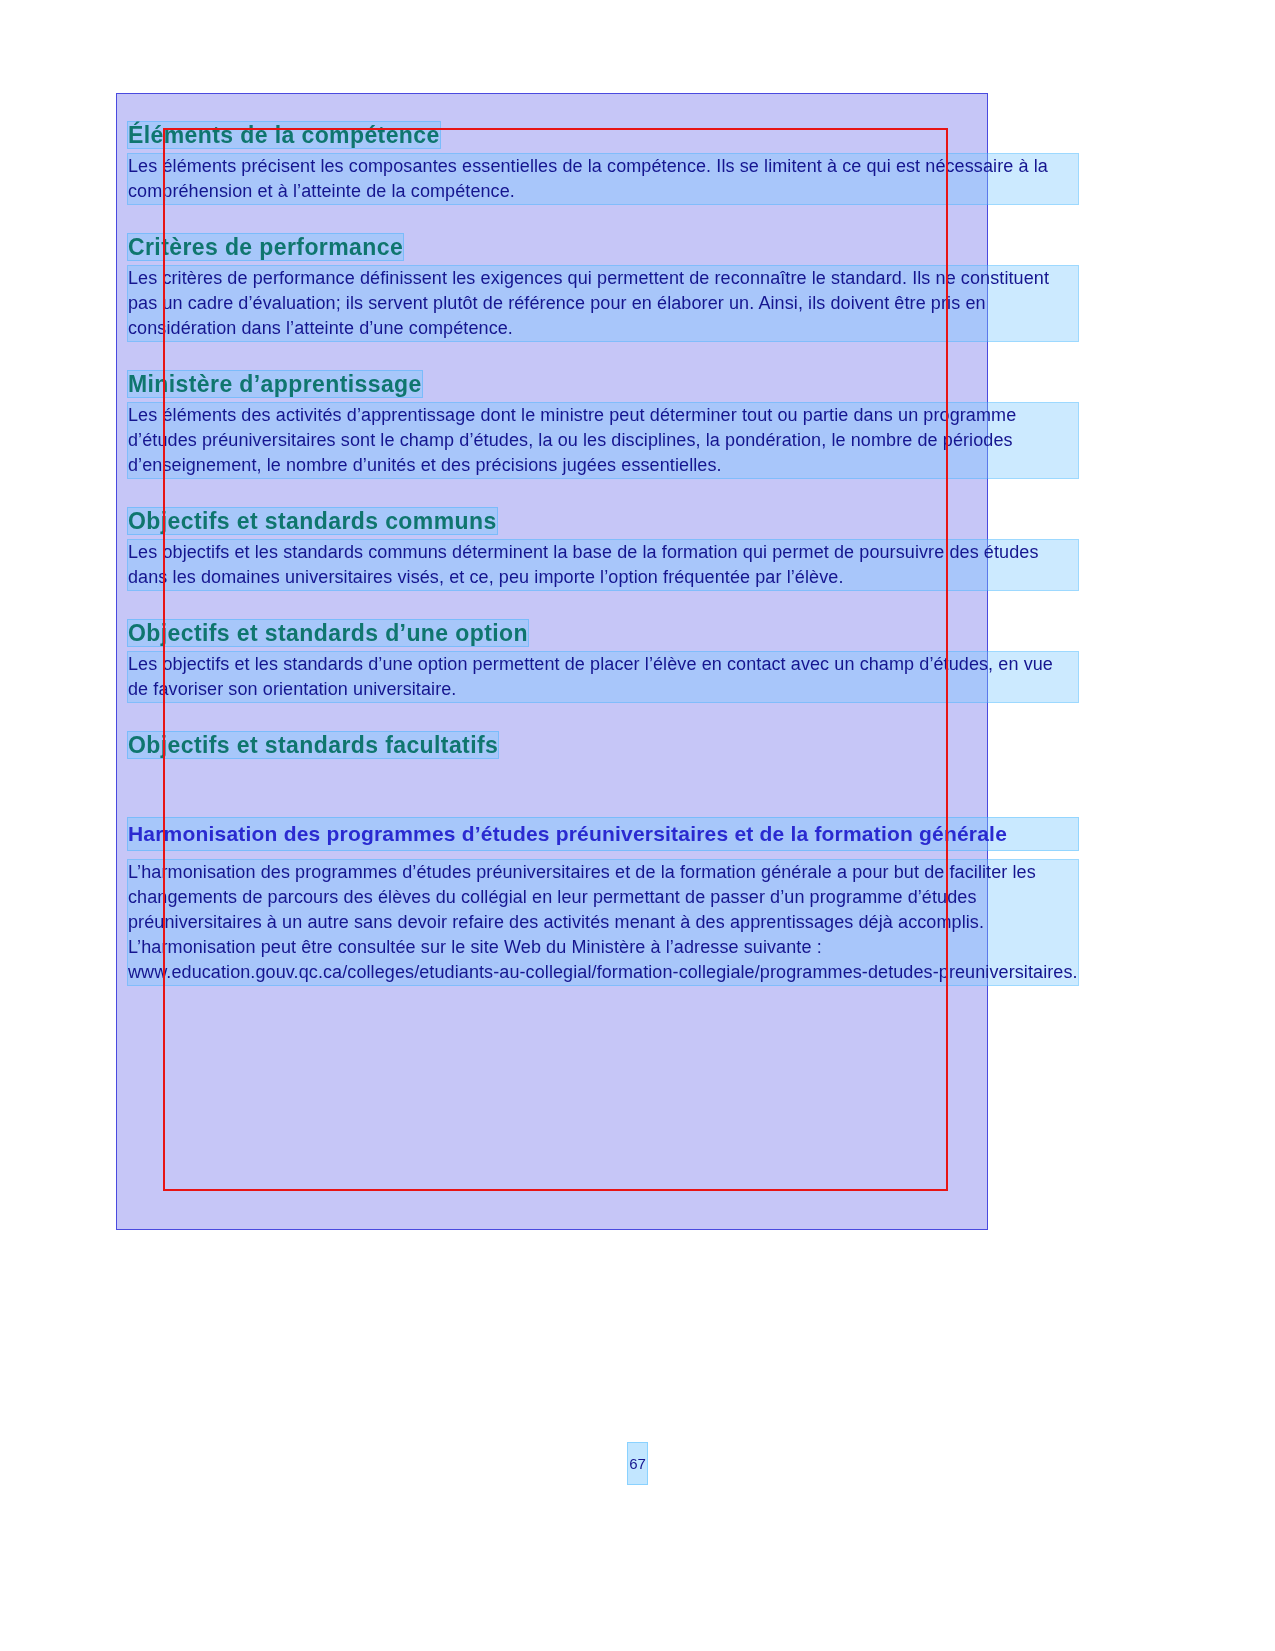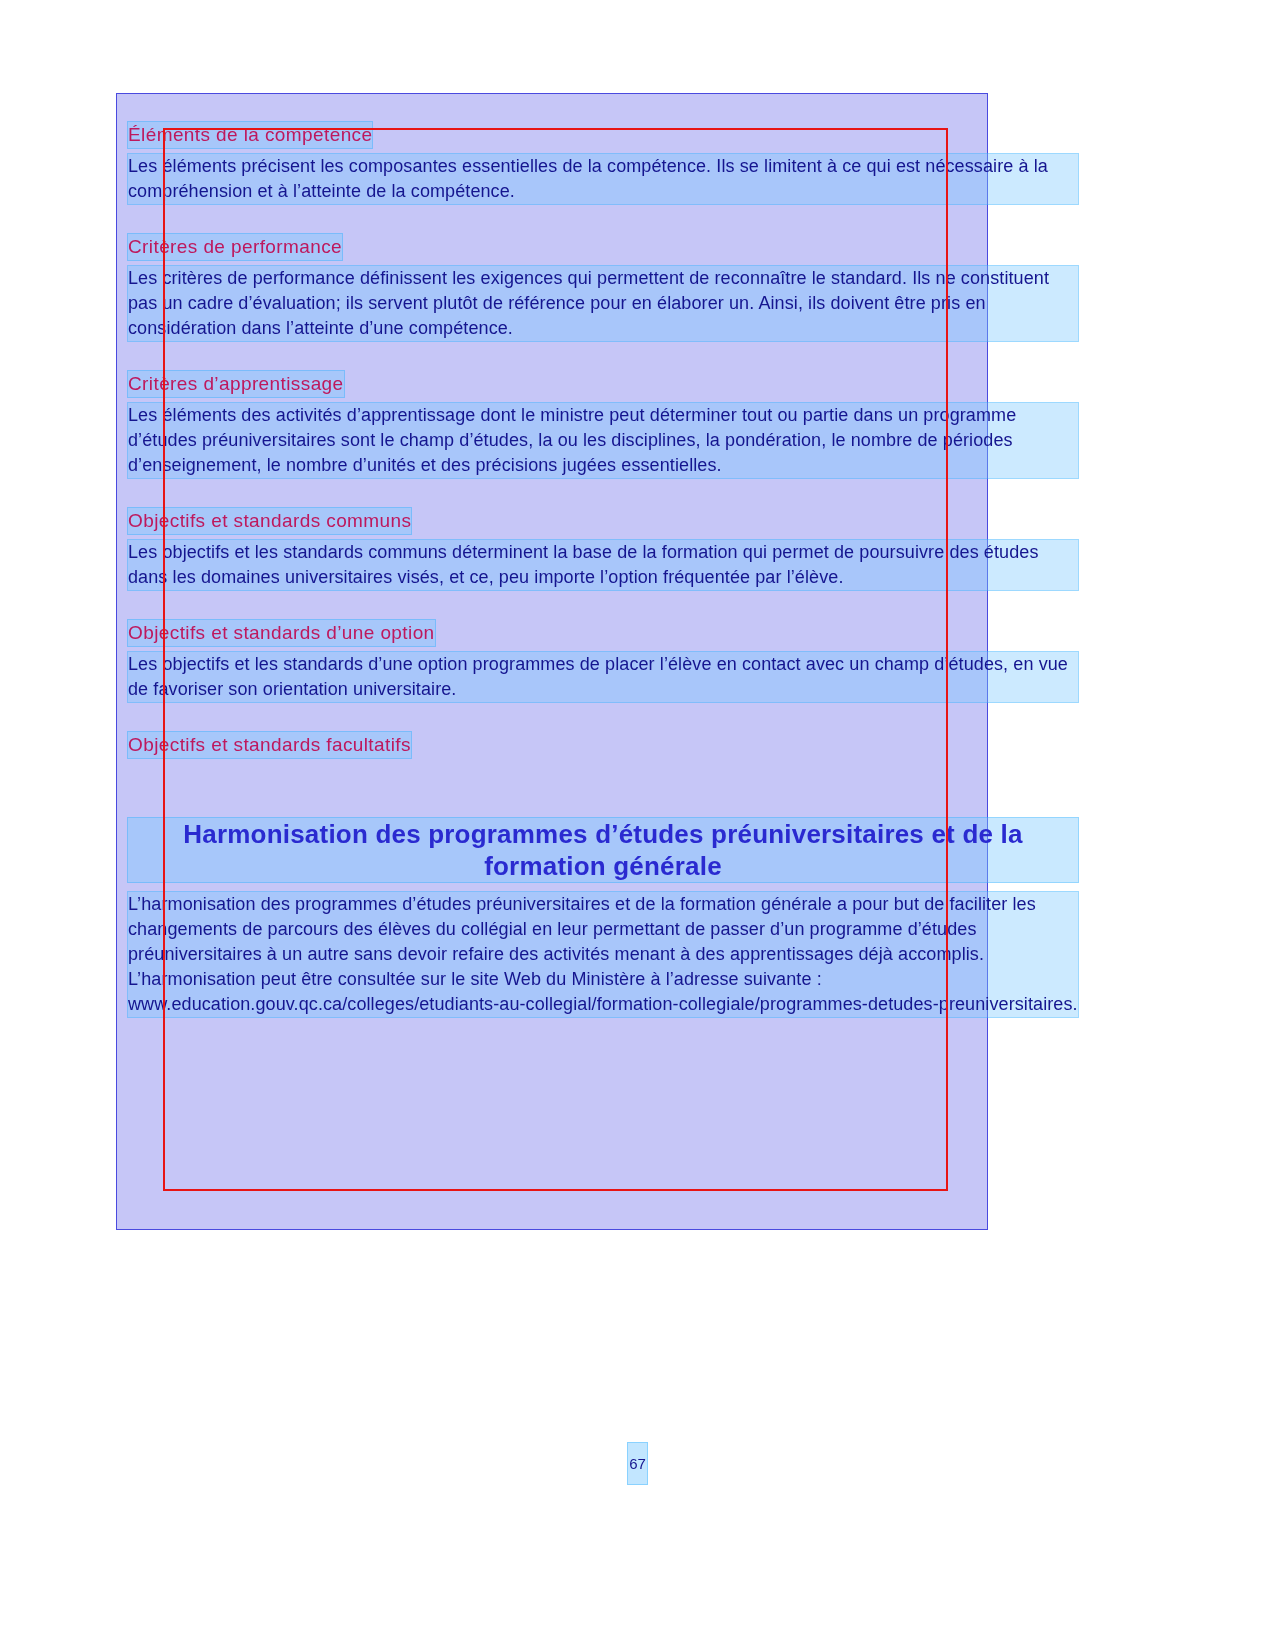--- a/index.html
+++ b/index.html
@@ -41,41 +41,40 @@
 
   .content {
     position: absolute;
     left: 128px;
     top: 122px;
     width: 950px;
     z-index: 20;
   }
 
   .h2 {
-    font-size: 19px;
-    color: #be185d;
-    font-weight: normal;
+    font-size: 23px;
+    color: #0f766e;
+    font-weight: bold;
     margin: 0 0 6px 0;
     letter-spacing: 0.4px;
     line-height: 26px;
     display: inline-block;
     background: rgba(120, 200, 255, 0.40);
     box-shadow: 0 0 0 1px rgba(60,180,255,0.55);
   }
 
   .h1 {
-    font-size: 26px;
+    font-size: 21px;
     color: #2a2ad0;
     font-weight: bold;
     margin: 0 0 10px 0;
     line-height: 32px;
     letter-spacing: 0.2px;
     background: rgba(120, 200, 255, 0.40);
     box-shadow: 0 0 0 1px rgba(60,180,255,0.55);
-    text-align: center;
   }
 
   .para {
     font-size: 18px;
     color: #15158f;
     line-height: 25px;
     margin: 0 0 30px 0;
     letter-spacing: 0.1px;
     background: rgba(120, 200, 255, 0.38);
     box-shadow: 0 0 0 1px rgba(60,180,255,0.5);
@@ -118,32 +117,32 @@
     <div class="h2">Éléments de la compétence</div>
     <p class="para">Les éléments précisent les composantes essentielles de la compétence. Ils se limitent à ce qui est nécessaire à la compréhension et à l’atteinte de la compétence.</p>
   </div>
 
   <div class="block">
     <div class="h2">Critères de performance</div>
     <p class="para">Les critères de performance définissent les exigences qui permettent de reconnaître le standard. Ils ne constituent pas un cadre d’évaluation; ils servent plutôt de référence pour en élaborer un. Ainsi, ils doivent être pris en considération dans l’atteinte d’une compétence.</p>
   </div>
 
   <div class="block">
-    <div class="h2">Critères d’apprentissage</div>
+    <div class="h2">Ministère d’apprentissage</div>
     <p class="para">Les éléments des activités d’apprentissage dont le ministre peut déterminer tout ou partie dans un programme d’études préuniversitaires sont le champ d’études, la ou les disciplines, la pondération, le nombre de périodes d’enseignement, le nombre d’unités et des précisions jugées essentielles.</p>
   </div>
 
   <div class="block">
     <div class="h2">Objectifs et standards communs</div>
     <p class="para">Les objectifs et les standards communs déterminent la base de la formation qui permet de poursuivre des études dans les domaines universitaires visés, et ce, peu importe l’option fréquentée par l’élève.</p>
   </div>
 
   <div class="block">
     <div class="h2">Objectifs et standards d’une option</div>
-    <p class="para">Les objectifs et les standards d’une option programmes de placer l’élève en contact avec un champ d’études, en vue de favoriser son orientation universitaire.</p>
+    <p class="para">Les objectifs et les standards d’une option permettent de placer l’élève en contact avec un champ d’études, en vue de favoriser son orientation universitaire.</p>
   </div>
 
   <div class="block">
     <div class="h2">Objectifs et standards facultatifs</div>
   </div>
 
   <div class="spacer-big"></div>
 
   <div class="block">
     <div class="h1">Harmonisation des programmes d’études préuniversitaires et de la formation générale</div>

